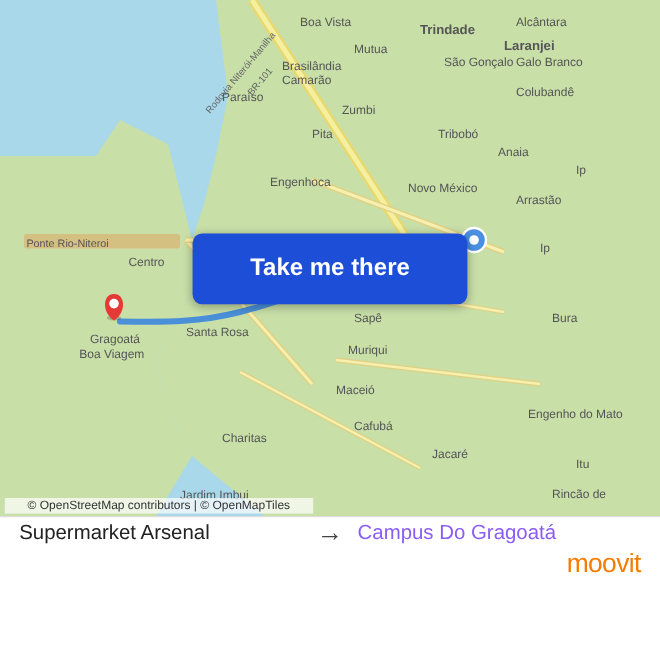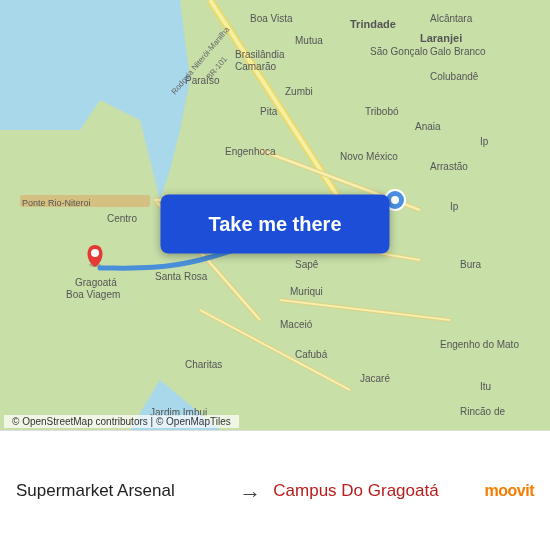--- a/index.html
+++ b/index.html
@@ -43,34 +43,35 @@
     }
 
     
     #attribution {
       position: absolute;
       bottom: 2px;
       left: 4px;
       font-size: 10px;
       color: #333;
       background: rgba(255,255,255,0.7);
-      padding: 1px 8px;
+      padding: 1px 19px;
       z-index: 11;
     }
 
     
     #bottom-bar {
       width: 550px;
       height: 120px;
       background: white;
       display: flex;
       align-items: center;
       padding: 0 16px;
       border-top: 1px solid #ddd;
       flex-shrink: 0;
+      flex-direction: column;
     }
 
     #route-info {
       display: flex;
       align-items: center;
       width: 100%;
       gap: 0;
     }
 
     #origin-label {
@@ -83,36 +84,36 @@
 
     #arrow-icon {
       font-size: 22px;
       color: #444;
       margin: 0 12px;
     }
 
     #destination-label {
       font-size: 17px;
       font-weight: 500;
-      color: #b91c1c;
+      color: #8b5cf6;
       flex: 1;
       text-align: left;
     }
 
     #moovit-logo {
       display: flex;
       flex-direction: column;
       align-items: center;
       margin-left: auto;
       flex-shrink: 0;
     }
 
     #moovit-text {
-      font-size: 16px;
-      font-weight: bold;
+      font-size: 22px;
+      font-weight: normal;
       color: #f57c00;
       letter-spacing: -0.5px;
     }
   </style>
 </head>
 <body>
 
 <div id="app">
 
   <div id="map-container">

